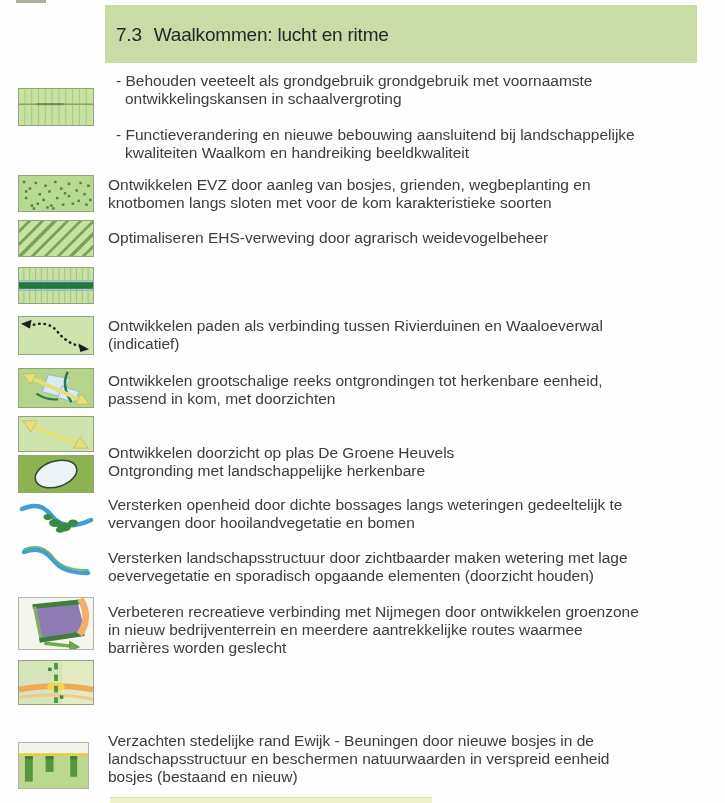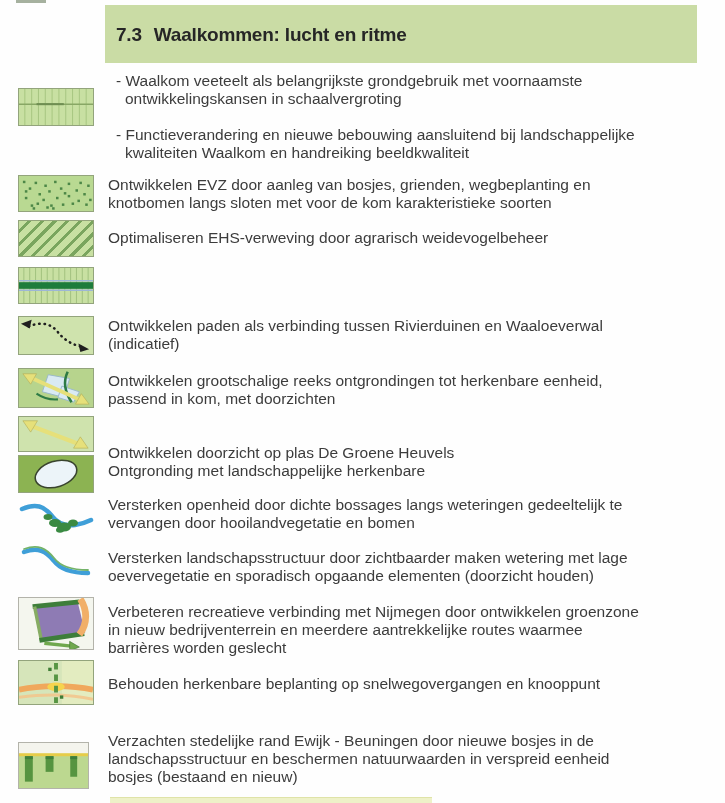--- a/index.html
+++ b/index.html
@@ -1,19 +1,19 @@
 <!DOCTYPE html>
 <html><head>
 <meta charset="utf-8">
 <style>
   html,body{margin:0;padding:0;background:#ffffff;}
   .page{position:relative;width:725px;height:803px;background:#fefefe;overflow:hidden;
         font-family:"Liberation Sans",sans-serif;color:#3c3c3c;}
   .banner{position:absolute;left:105px;top:5px;width:592px;height:58px;background:#cadca5;}
-  .title{position:absolute;left:116px;top:24px;font-size:19px;font-weight:bold;color:#262626;letter-spacing:-0.2px;}
+  .title{position:absolute;left:116px;top:24px;font-size:19px;font-weight:normal;color:#262626;letter-spacing:-0.2px;}
   .title .num{margin-right:12px;}
   .txt{position:absolute;left:108px;width:612px;font-size:15.5px;line-height:18px;
        white-space:pre-line;color:#3c3c3c;}
   .bullet{left:116px;width:600px;padding-left:9px;text-indent:-9px;}
   .ico{position:absolute;left:18px;width:76px;box-sizing:border-box;}
   .ico svg{display:block;width:100%;height:100%;}
   .framed{border:1px solid #93a47c;}
   .gray-framed{border:1px solid #b3b3aa;}
   .hatch{background:#c8e0a2;
          background-image:repeating-linear-gradient(135deg,rgba(0,0,0,0) 0 6px,#7aa55e 6px 9px);}
@@ -25,41 +25,40 @@
 
 <div class="page">
 
   <div class="sliver"></div>
 
   <div class="banner"></div>
   <div class="title">
     <span class="num">7.3</span><span>Waalkommen: lucht en ritme</span>
   </div>
 
-  <div class="txt bullet" style="top:72px">- Waalkom veeteelt als belangrijkste grondgebruik met voornaamste
+  <div class="txt bullet" style="top:72px">- Behouden veeteelt als grondgebruik grondgebruik met voornaamste
 ontwikkelingskansen in schaalvergroting</div>
   <div class="txt bullet" style="top:126px">- Functieverandering en nieuwe bebouwing aansluitend bij landschappelijke
 kwaliteiten Waalkom en handreiking beeldkwaliteit</div>
   <div class="txt" style="top:229px">Optimaliseren EHS-verweving door agrarisch weidevogelbeheer</div>
   <div class="txt" style="top:176px">Ontwikkelen EVZ door aanleg van bosjes, grienden, wegbeplanting en
 knotbomen langs sloten met voor de kom karakteristieke soorten</div>
   <div class="txt" style="top:317px">Ontwikkelen paden als verbinding tussen Rivierduinen en Waaloeverwal
 (indicatief)</div>
   <div class="txt" style="top:372px">Ontwikkelen grootschalige reeks ontgrondingen tot herkenbare eenheid,
 passend in kom, met doorzichten</div>
   <div class="txt" style="top:444px">Ontwikkelen doorzicht op plas De Groene Heuvels</div>
   <div class="txt" style="top:462px">Ontgronding met landschappelijke herkenbare</div>
   <div class="txt" style="top:496px">Versterken openheid door dichte bossages langs weteringen gedeeltelijk te
 vervangen door hooilandvegetatie en bomen</div>
   <div class="txt" style="top:549px">Versterken landschapsstructuur door zichtbaarder maken wetering met lage
 oevervegetatie en sporadisch opgaande elementen (doorzicht houden)</div>
   <div class="txt" style="top:603px">Verbeteren recreatieve verbinding met Nijmegen door ontwikkelen groenzone
 in nieuw bedrijventerrein en meerdere aantrekkelijke routes waarmee
 barrières worden geslecht</div>
-  <div class="txt" style="top:675px">Behouden herkenbare beplanting op snelwegovergangen en knooppunt</div>
   <div class="txt" style="top:732px">Verzachten stedelijke rand Ewijk - Beuningen door nieuwe bosjes in de
 landschapsstructuur en beschermen natuurwaarden in verspreid eenheid
 bosjes (bestaand en nieuw)</div>
 
   <div class="ico framed" style="top:88px;height:38px">
     <svg viewBox="0 0 76 38" preserveAspectRatio="none">
       <rect width="76" height="38" fill="#c8e0a2"></rect>
       <g stroke="#a6c47f" stroke-width="1">
         <line x1="6" y1="0" x2="6" y2="38"></line>
           <line x1="13" y1="0" x2="13" y2="38"></line>

